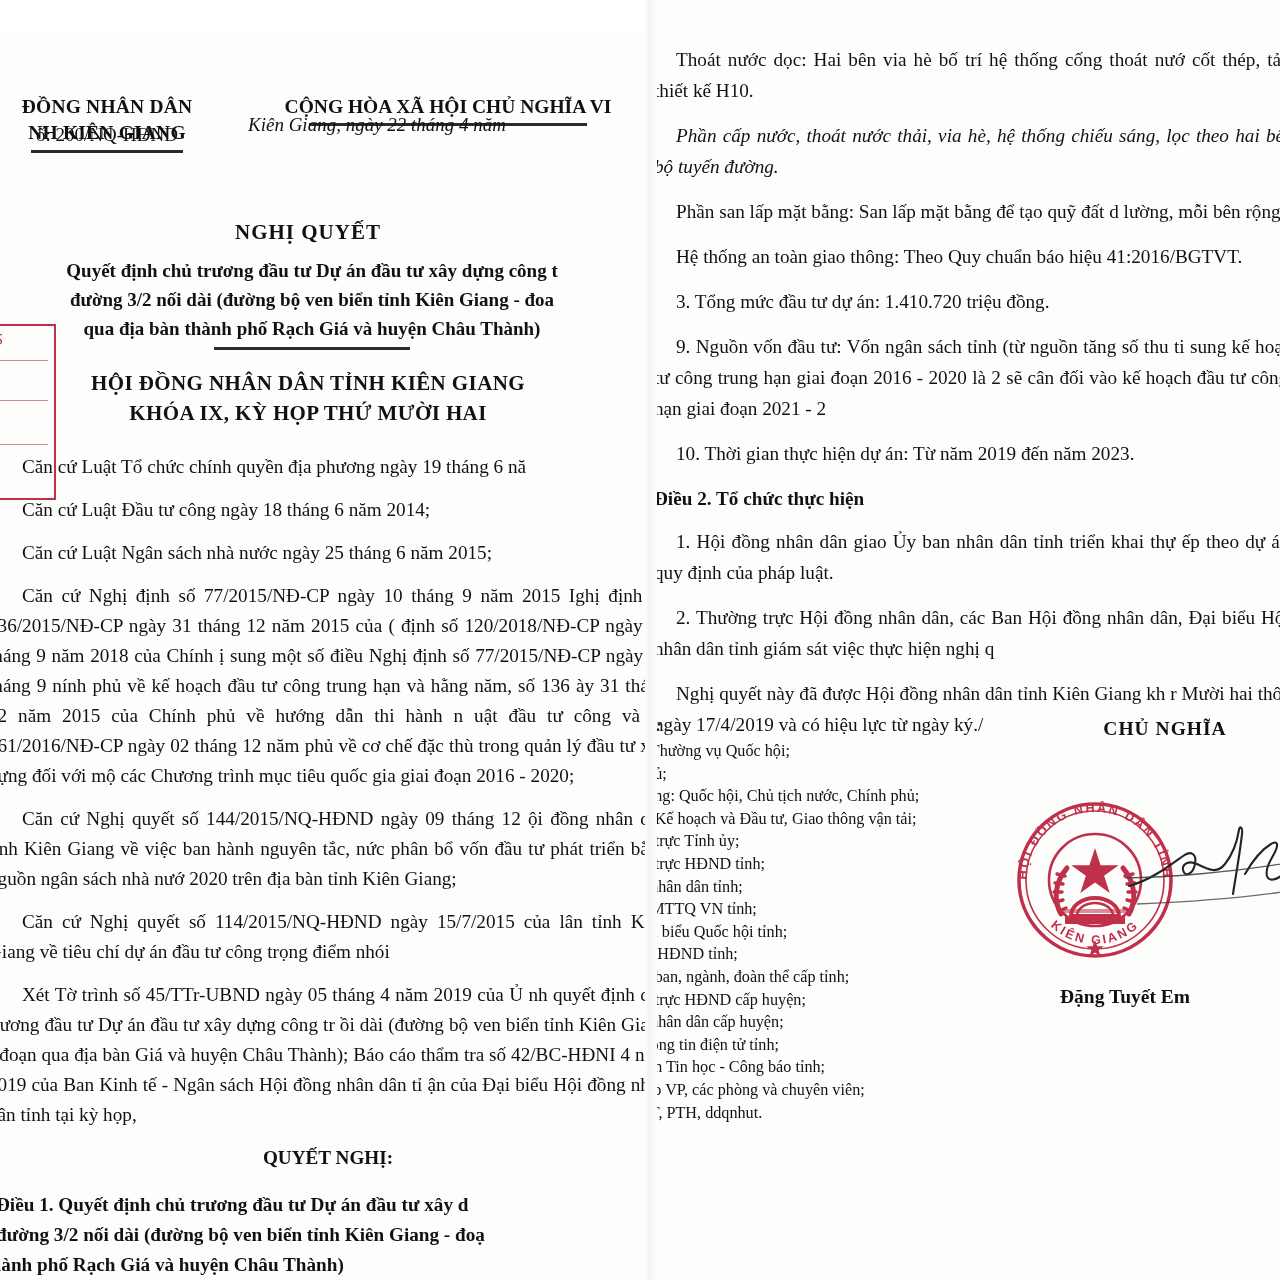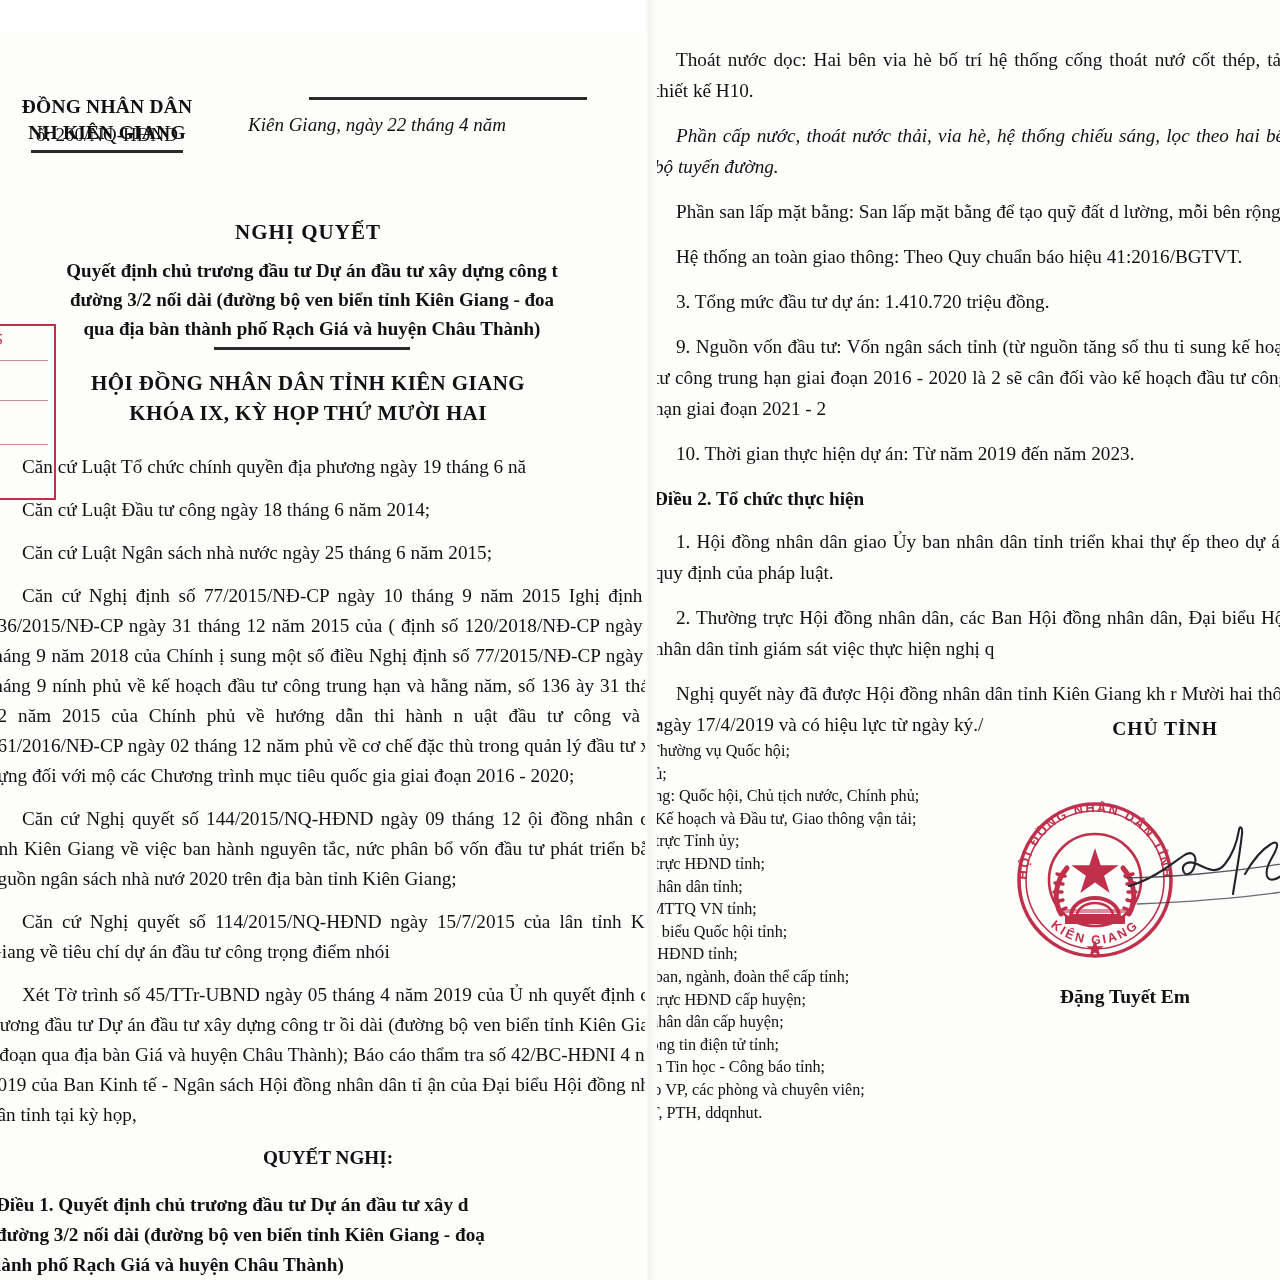--- a/index.html
+++ b/index.html
@@ -89,20 +89,21 @@
 <div class="scan" id="page-left">
   <div class="lp-inner">
 
     <div class="hdr">
       <div class="hdr-org">
         <div>ĐỒNG NHÂN DÂN</div>
         <div>NH KIÊN GIANG</div>
         <div class="rule"></div>
       </div>
       <div class="hdr-nat">
+        <div>CỘNG HÒA XÃ HỘI CHỦ NGHĨA VI</div>
         <div class="rule"></div>
       </div>
     </div>
 
     <div class="docnum">ố: 200/NQ-HĐND</div>
     <div class="docplace">Kiên Giang, ngày 22 tháng 4 năm</div>
 
     <div class="nqtitle">NGHỊ QUYẾT</div>
 
     <div class="nqsub">
@@ -187,21 +188,21 @@
         <li>VT, PTH, ddqnhut.</li>
       </ul>
     </div>
 
   </div>
 </div>
 
 <div class="gutter"></div>
 
 <div class="signblock">
-  <div class="sign-title">CHỦ TỈNH</div>
+  <div class="sign-title">CHỦ NGHĨA</div>
 </div>
 
 <div class="seal">
   <svg viewBox="0 0 180 180" width="180" height="180" aria-hidden="true">
     <defs>
       <path id="arcTop" d="M 22,90 A 68,68 0 0 1 158,90"></path>
       <path id="arcBot" d="M 26,90 A 64,64 0 0 0 154,90"></path>
     </defs>
     <circle cx="90" cy="90" r="76" fill="none" stroke="#c0304a" stroke-width="3.6"></circle>
     <circle cx="90" cy="90" r="69" fill="none" stroke="#c0304a" stroke-width="1.6"></circle>

